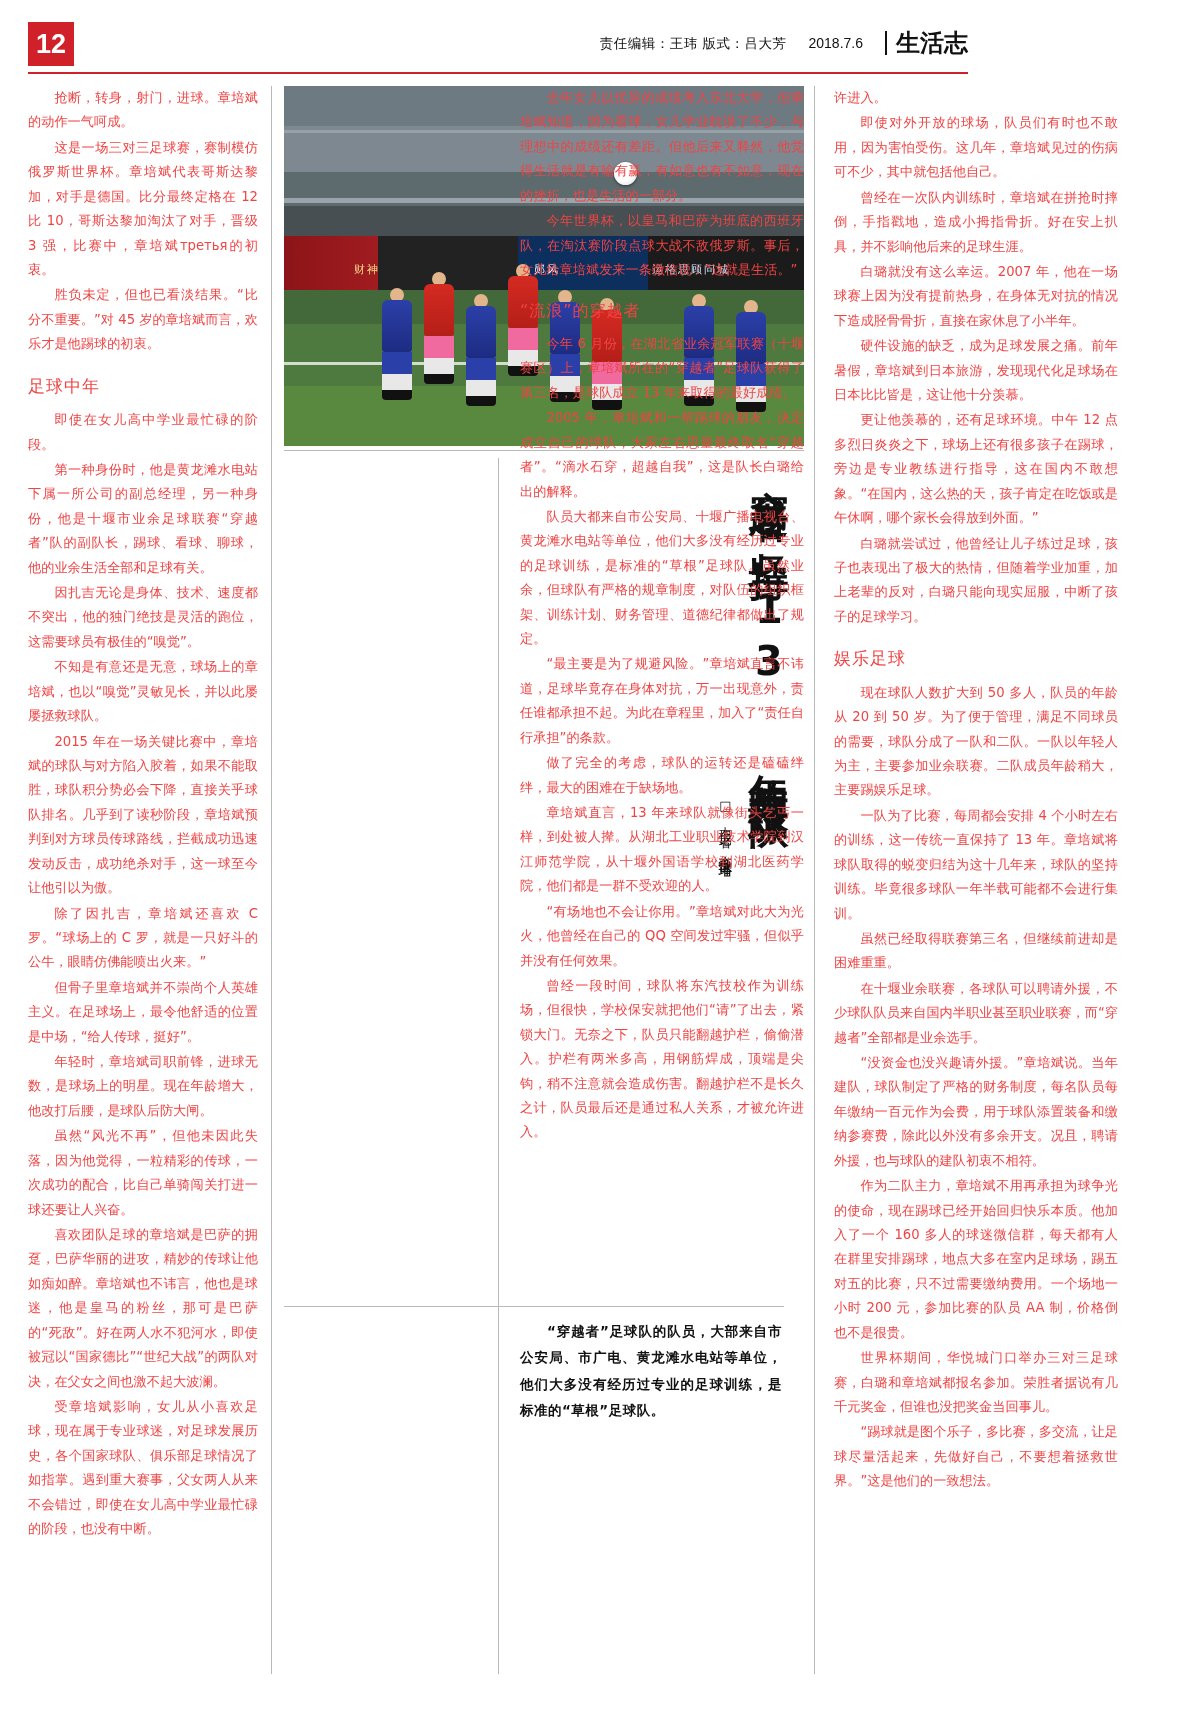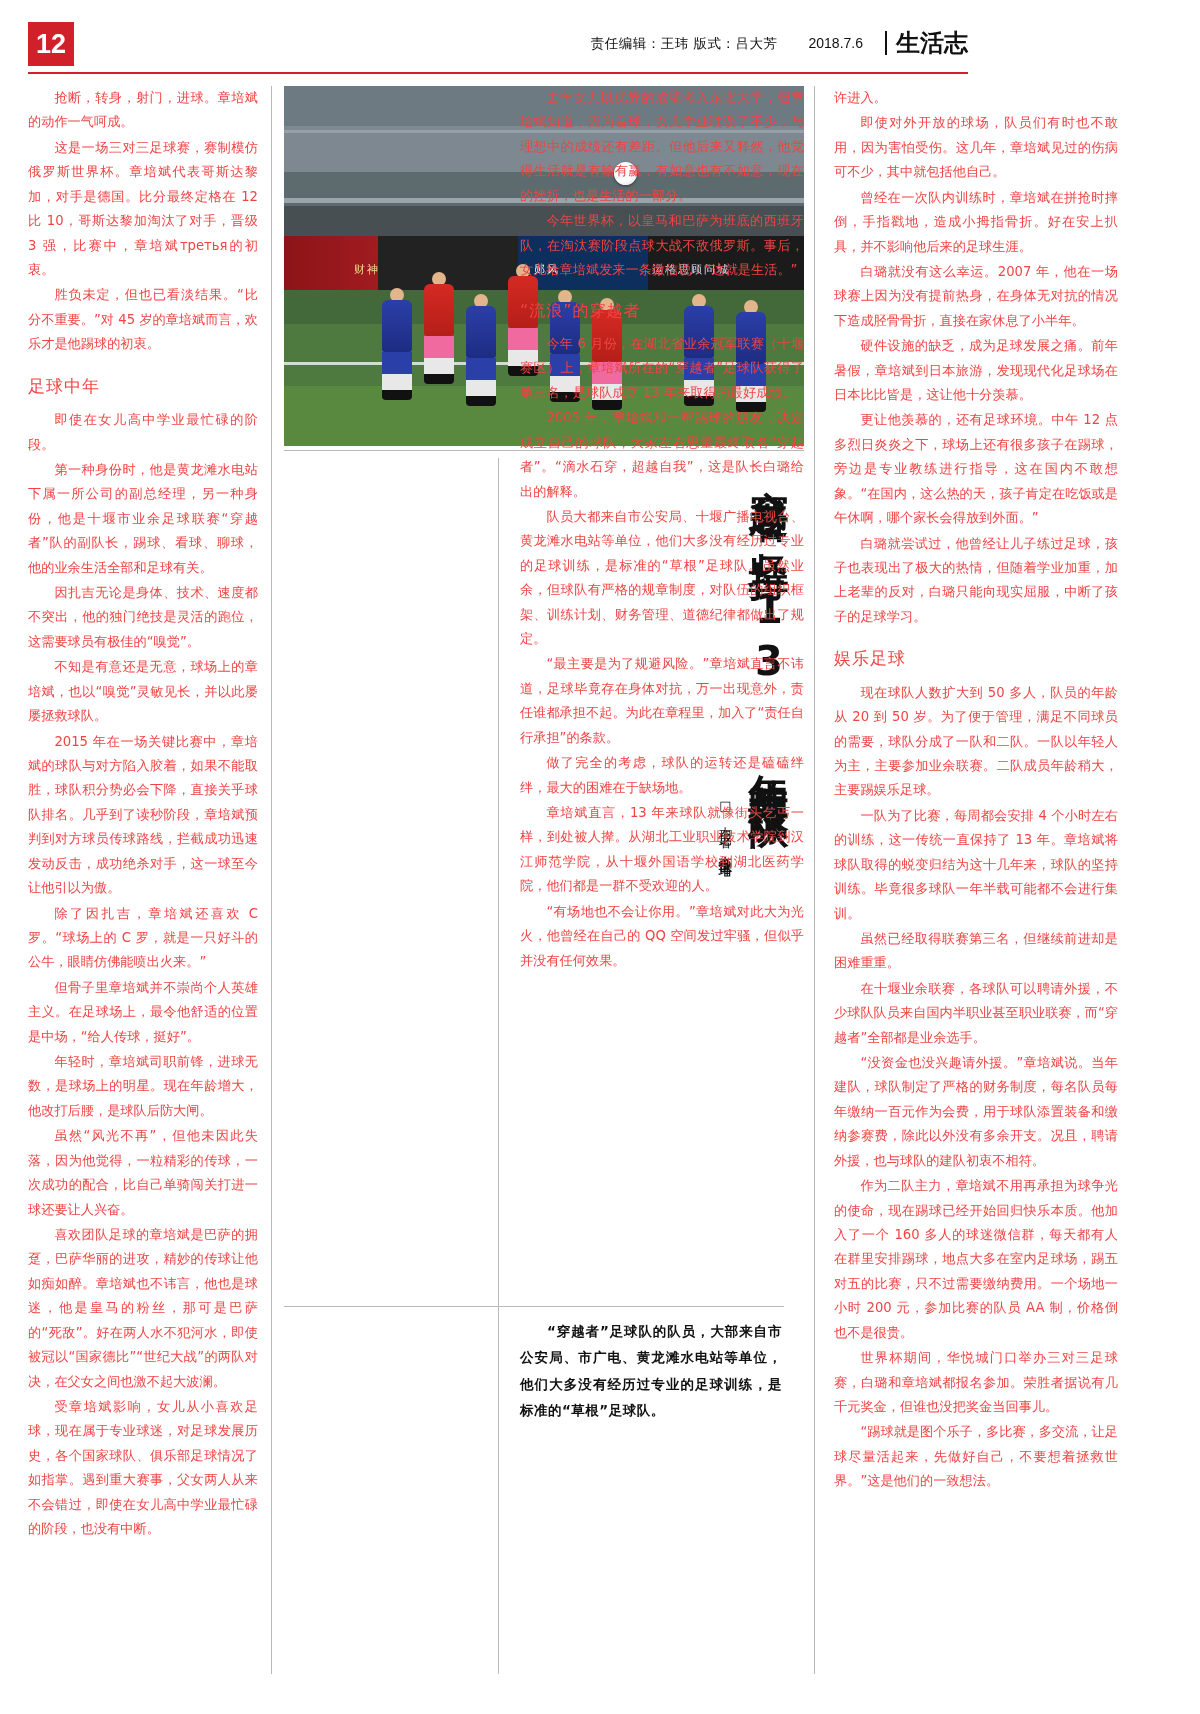--- a/index.html
+++ b/index.html
@@ -33,21 +33,21 @@
     display:flex; align-items:center; justify-content:center;
     font-family:"Liberation Sans", sans-serif;
   }
   .masthead-right {
     position:absolute; right:0; top:6px;
     display:flex; align-items:baseline; gap:22px;
     font-size:13.5px;
     color:#111;
   }
   .masthead-right .credits { letter-spacing:0.5px; }
-  .masthead-right .dateline { font-family:"Liberation Sans", sans-serif; font-size:14px;margin-left:9px; }
+  .masthead-right .dateline { font-family:"Liberation Sans", sans-serif; font-size:14px; }
   .masthead-right .section-name {
     font-size:24px;
     font-weight:bold;
     border-left:2px solid #111;
     padding-left:9px;
     line-height:1;
     position:relative;
     top:3px;
   }
   .rule-top {
@@ -328,20 +328,21 @@
       <p>去年女儿以优异的成绩考入东北大学，但章培斌知道，因为看球，女儿学业耽误了不少，与理想中的成绩还有差距。但他后来又释然，他觉得生活就是有输有赢，有如意也有不如意，现在的挫折，也是生活的一部分。</p>
       <p>今年世界杯，以皇马和巴萨为班底的西班牙队，在淘汰赛阶段点球大战不敌俄罗斯。事后，女儿给章培斌发来一条微信说：“这就是生活。”</p>
       <h3 class="quoted">“流浪”的穿越者</h3>
       <p>今年 6 月份，在湖北省业余冠军联赛（十堰赛区）上，章培斌所在的“穿越者”足球队获得了第三名，是球队成立 13 年来取得的最好成绩。</p>
       <p>2005 年，章培斌和一帮踢球的朋友，决定成立自己的球队，大家左右思量最终取名“穿越者”。“滴水石穿，超越自我”，这是队长白璐给出的解释。</p>
       <p>队员大都来自市公安局、十堰广播电视台、黄龙滩水电站等单位，他们大多没有经历过专业的足球训练，是标准的“草根”足球队。虽然业余，但球队有严格的规章制度，对队伍的组织框架、训练计划、财务管理、道德纪律都做出了规定。</p>
       <p>“最主要是为了规避风险。”章培斌直言不讳道，足球毕竟存在身体对抗，万一出现意外，责任谁都承担不起。为此在章程里，加入了“责任自行承担”的条款。</p>
       <p>做了完全的考虑，球队的运转还是磕磕绊绊，最大的困难在于缺场地。</p>
       <p>章培斌直言，13 年来球队就像街头乞丐一样，到处被人撵。从湖北工业职业技术学院到汉江师范学院，从十堰外国语学校到湖北医药学院，他们都是一群不受欢迎的人。</p>
       <p>“有场地也不会让你用。”章培斌对此大为光火，他曾经在自己的 QQ 空间发过牢骚，但似乎并没有任何效果。</p>
+      <p>曾经一段时间，球队将东汽技校作为训练场，但很快，学校保安就把他们“请”了出去，紧锁大门。无奈之下，队员只能翻越护栏，偷偷潜入。护栏有两米多高，用钢筋焊成，顶端是尖钩，稍不注意就会造成伤害。翻越护栏不是长久之计，队员最后还是通过私人关系，才被允许进入。</p>
     </div>
 
     <div class="col" id="col4">
       <p style="text-indent:0">许进入。</p>
       <p>即使对外开放的球场，队员们有时也不敢用，因为害怕受伤。这几年，章培斌见过的伤病可不少，其中就包括他自己。</p>
       <p>曾经在一次队内训练时，章培斌在拼抢时摔倒，手指戳地，造成小拇指骨折。好在安上扒具，并不影响他后来的足球生涯。</p>
       <p>白璐就没有这么幸运。2007 年，他在一场球赛上因为没有提前热身，在身体无对抗的情况下造成胫骨骨折，直接在家休息了小半年。</p>
       <p>硬件设施的缺乏，成为足球发展之痛。前年暑假，章培斌到日本旅游，发现现代化足球场在日本比比皆是，这让他十分羡慕。</p>
       <p>更让他羡慕的，还有足球环境。中午 12 点多烈日炎炎之下，球场上还有很多孩子在踢球，旁边是专业教练进行指导，这在国内不敢想象。“在国内，这么热的天，孩子肯定在吃饭或是午休啊，哪个家长会得放到外面。”</p>
       <p>白璐就尝试过，他曾经让儿子练过足球，孩子也表现出了极大的热情，但随着学业加重，加上老辈的反对，白璐只能向现实屈服，中断了孩子的足球学习。</p>

